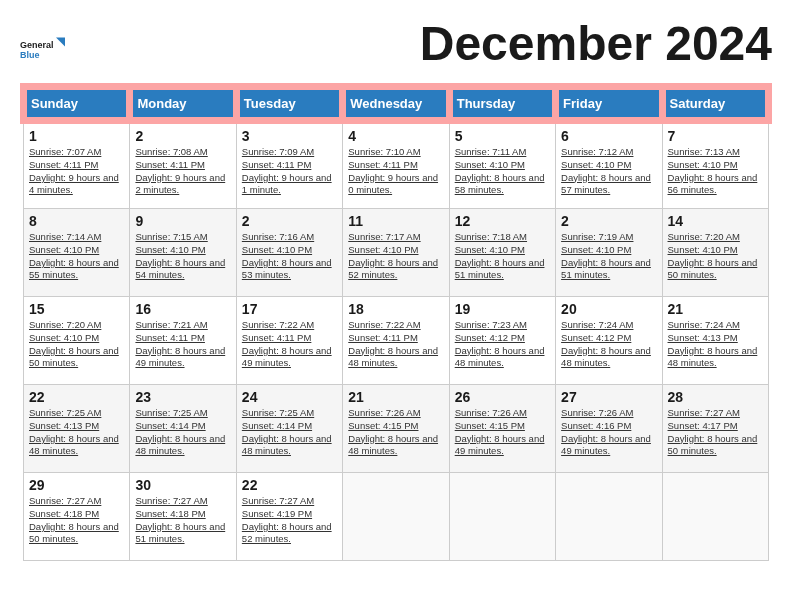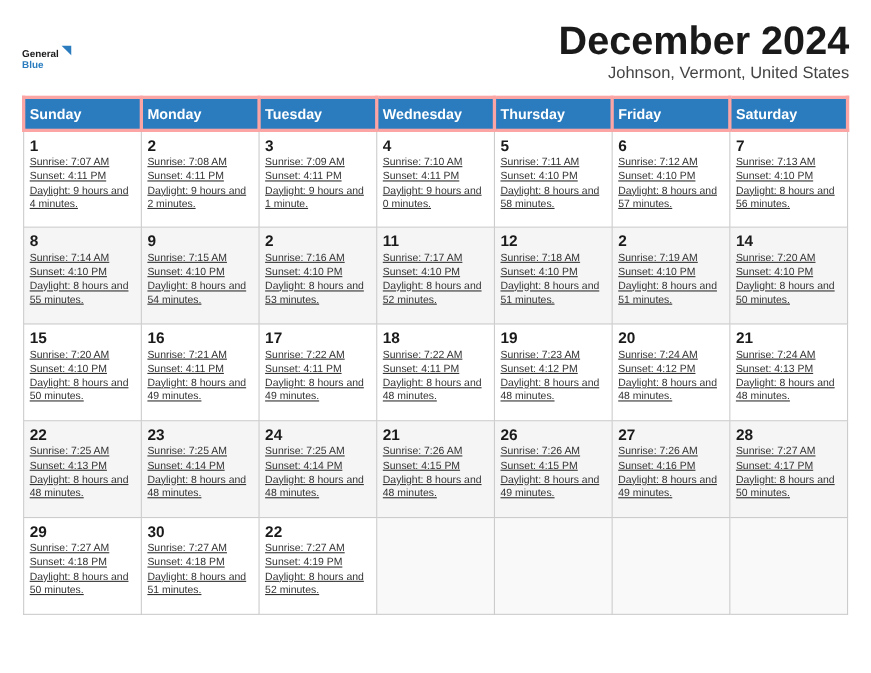--- a/index.html
+++ b/index.html
@@ -18,41 +18,41 @@
     }
     .logo {
       display: flex;
       align-items: center;
       gap: 4px;
     }
     .title-area {
       text-align: right;
     }
     .calendar-title {
-      font-size: 36px;
+      font-size: 48px;
       font-weight: bold;
       color: #1a1a1a;
     }
     .calendar-subtitle {
       font-size: 15px;
       color: #444;
     }
     table {
       width: 100%;
       border-collapse: collapse;
       table-layout: fixed;
     }
     thead tr th {
       background-color: #2a7cbf;
       color: white;
       font-size: 13px;
       font-weight: bold;
       padding: 6px 4px;
       text-align: left;
-      border: 3px solid #fca5a5;
+      border: 7px solid #fca5a5;
     }
     tbody tr td {
       vertical-align: top;
       border: 1px solid #ccc;
       padding: 4px 5px;
       font-size: 10px;
       color: #333;
       min-height: 80px;
       height: 88px;
       background: #fff;
@@ -83,21 +83,20 @@
 <div class="header-area">
   <div class="logo">
   <svg width="45" height="42" viewBox="0 0 90 50" xmlns="http://www.w3.org/2000/svg">
     <text x="0" y="20" font-size="18" font-weight="bold" font-family="Arial" fill="#1a1a1a">General</text>
     <text x="0" y="40" font-size="18" font-weight="bold" font-family="Arial" fill="#2a7cbf">Blue</text>
     <polygon points="72,0 90,0 90,18" fill="#2a7cbf"></polygon>
   </svg>
 </div>
   <div class="title-area">
     <div class="calendar-title">December 2024</div>
-    <div class="calendar-subtitle">Johnson, Vermont, United States</div>
   </div>
 </div>
 
 <table>
   <thead>
     <tr>
       <th>Sunday</th>
       <th>Monday</th>
       <th>Tuesday</th>
       <th>Wednesday</th>

